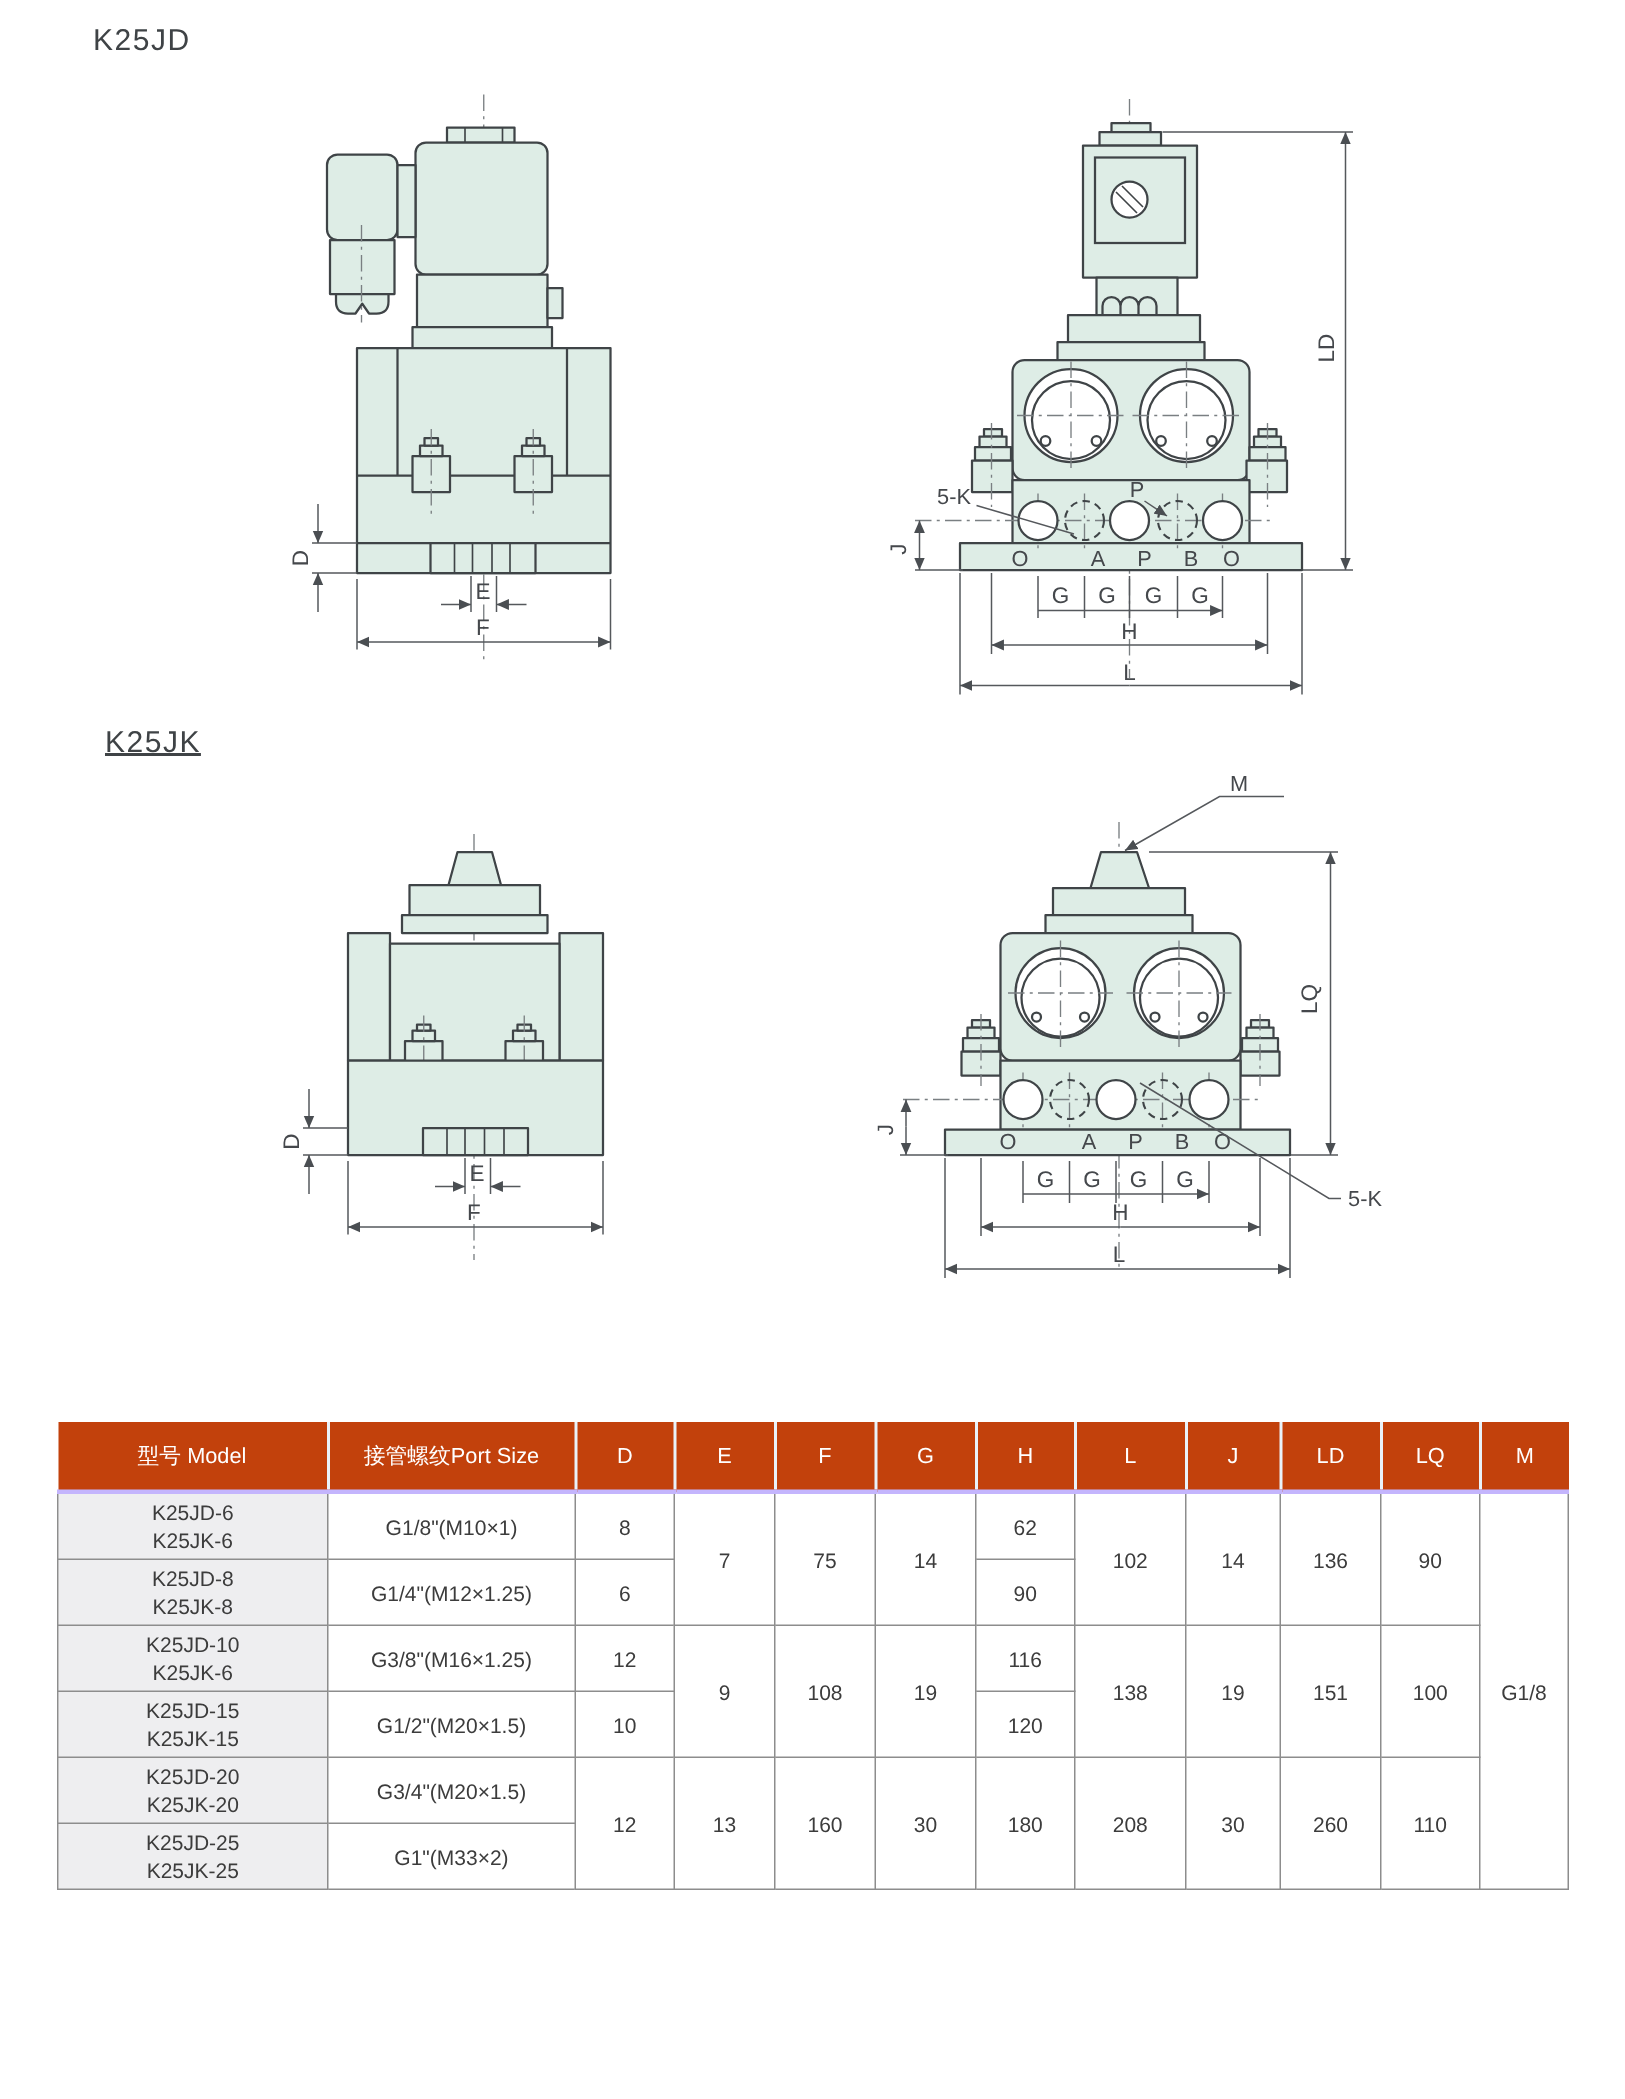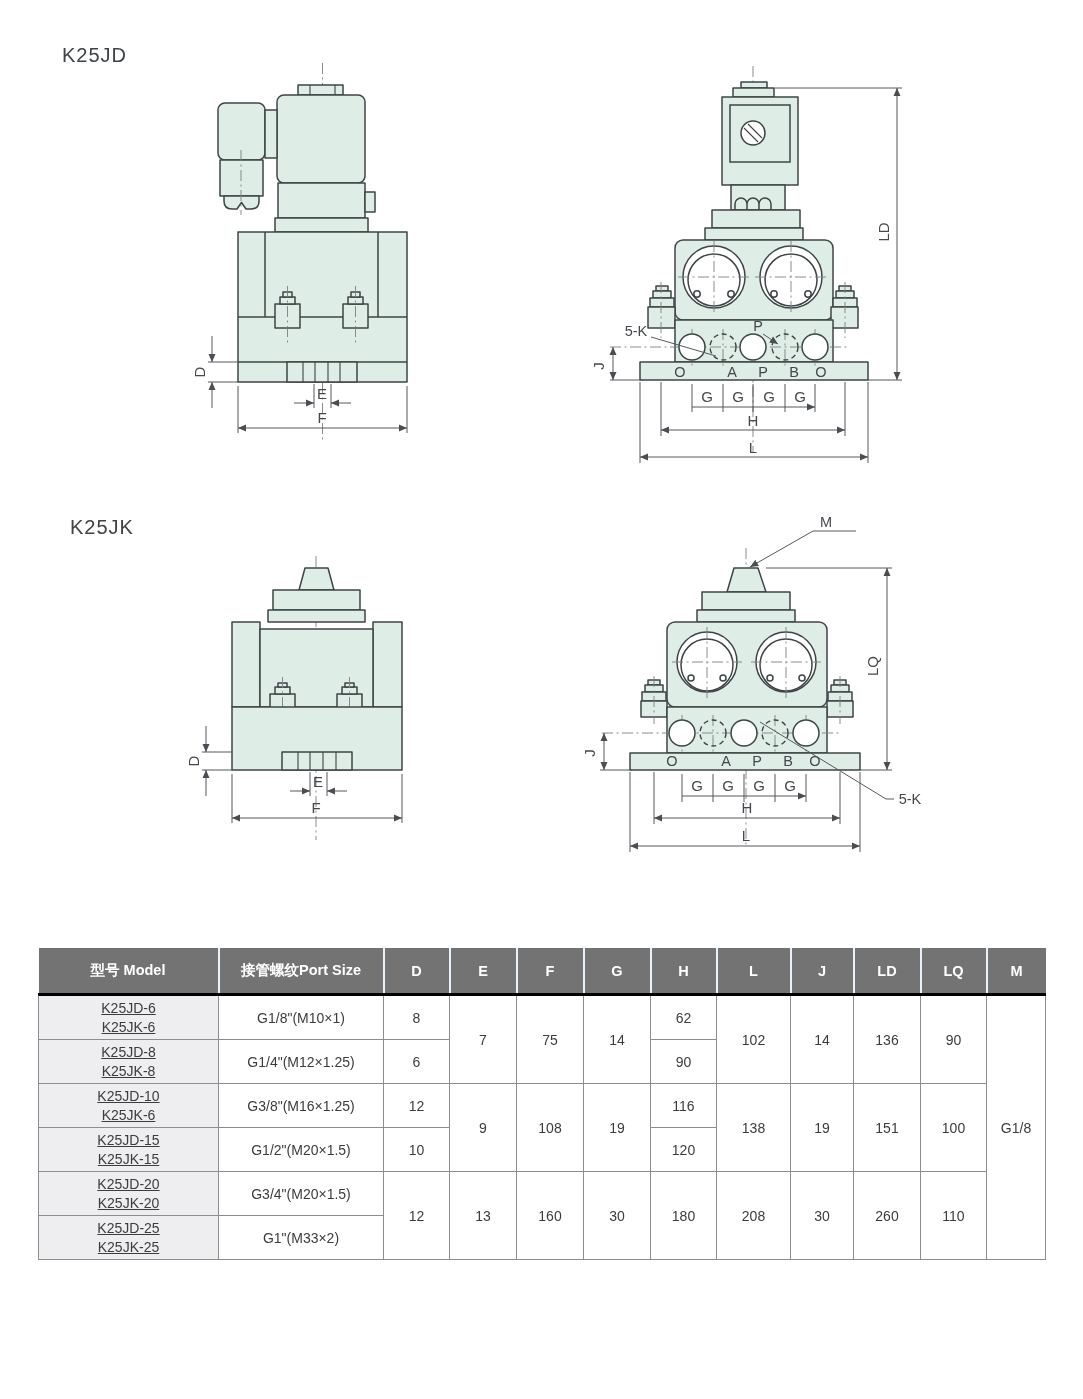--- a/index.html
+++ b/index.html
@@ -13,35 +13,35 @@
   .ln {fill:none;stroke:#3f4447;stroke-width:1.5;}
   .lt {fill:none;stroke:#3f4447;stroke-width:1.1;}
   .dsh{fill:none;stroke:#3f4447;stroke-width:1.4;stroke-dasharray:5 3.5;}
   .cl {fill:none;stroke:#7a7f82;stroke-width:0.9;stroke-dasharray:11 3.5 2 3.5;}
   .dim{fill:none;stroke:#55585c;stroke-width:1;}
   text.dt{fill:#45484c;font-family:"Liberation Sans",sans-serif;font-size:15px;}
   text.pt{fill:#45484c;font-family:"Liberation Sans",sans-serif;font-size:14.5px;}
   
   #dim-table{position:absolute;left:38px;top:948px;width:1007px;border-collapse:collapse;
              table-layout:fixed;font-size:14px;color:#3c3c3c;}
-  #dim-table th{background:#737373;color:#ffffff;font-weight:700;font-size:14.5px;height:45px;
-                border-right:2px solid #e9f2fa;border-bottom:3px solid #000000;padding:0;}
+  #dim-table th{background:#c2410c;color:#ffffff;font-weight:400;font-size:14.5px;height:45px;
+                border-right:2px solid #e9f2fa;border-bottom:3px solid #c4b5fd;padding:0;}
   #dim-table th:last-child{border-right:none;}
   #dim-table td{border:1px solid #8d8d8d;text-align:center;vertical-align:middle;
                 height:43px;padding:0;background:#ffffff;}
   #dim-table td.model{background:#eeeef0;line-height:1.3;}
-  #dim-table td.model span{display:block;text-decoration:underline;}
+  #dim-table td.model span{display:block;}
 </style>
 </head>
 <body>
 
 <div id="page">
 
-  <div class="sec-title" style="left:62px;top:44px;">K25JD</div>
-  <div class="sec-title" style="left:70px;top:516px;">K25JK</div>
+  <div class="sec-title" style="left:62px;top:16px;">K25JD</div>
+  <div class="sec-title" style="left:70px;top:484px;text-decoration:underline;">K25JK</div>
 
   <svg class="draw" style="left:190px;top:55px;" width="270" height="390" viewBox="190 55 270 390">
     <defs>
         <marker id="ar1" markerWidth="9" markerHeight="8" refX="8.3" refY="4" orient="auto" markerUnits="userSpaceOnUse">
           <path d="M0,0.4 L8.3,4 L0,7.6 Z" fill="#4a4e52"></path>
         </marker>
       </defs>
     <path class="cl" d="M322.5,63 V440"></path>
     <rect class="s" x="298" y="85" width="45" height="10"></rect>
     <path class="lt" d="M310,85 V95 M335,85 V95"></path>

